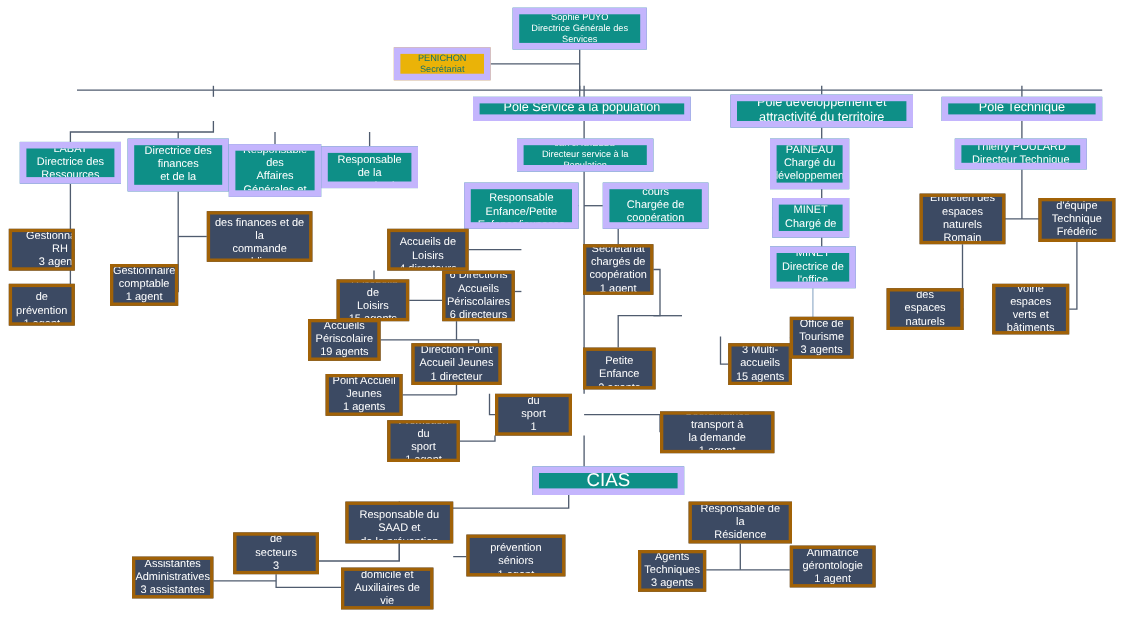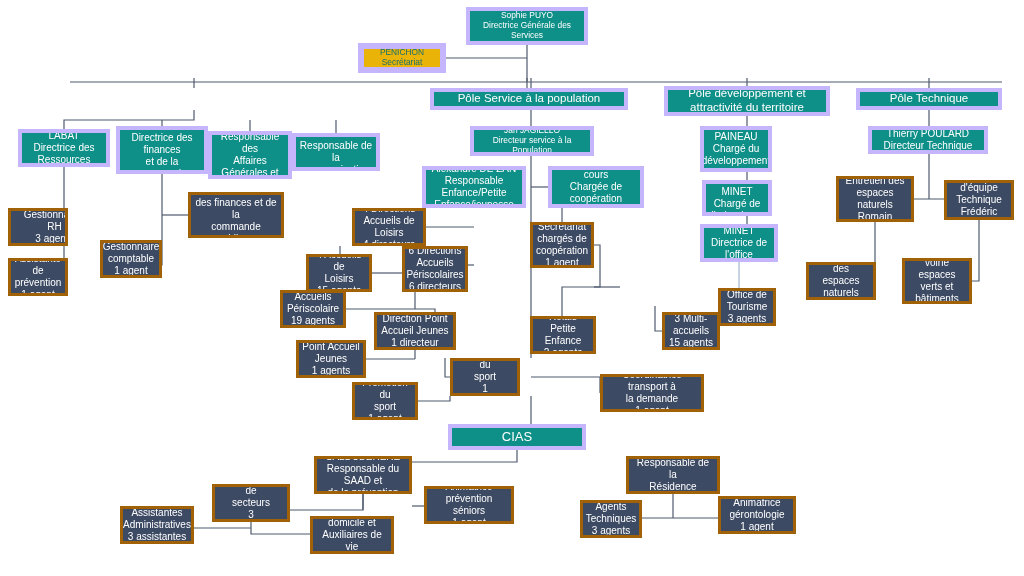--- a/index.html
+++ b/index.html
@@ -18,38 +18,38 @@
     display:flex;align-items:center;justify-content:center;
     text-align:center;
     line-height:1.18;
     white-space:pre-line;
     overflow:hidden;
   }
   
   .n-teal{
     background:#0e8f87;
     color:#ffffff;
-    border:4px solid #c4b5fd;
+    border:6px solid #c4b5fd;
   }
   
   .n-white{
     background:#eab308;
     color:#15706c;
     border:6px solid #c4b5fd;
   }
   
   .n-navy{
     background:#3c4a63;
     color:#ffffff;
     border:3px solid #a16207;
   }
   .sz-s{font-size:10px;}
   .sz-m{font-size:8.4px;}
   .sz-l{font-size:11.5px;}
-  .sz-xl{font-size:13px;}
+  .sz-xl{font-size:17px;margin-left:36px;}
   .pad{padding:2px 3px;}
 </style>
 </head>
 <body>
 
 <div id="chart">
   <svg id="wires" viewBox="0 0 1024 576">
       <path d="M527,45 L527,88" fill="none" stroke="#4f5b6e" stroke-width="1.2"></path>
       <path d="M446,58 L527,58" fill="none" stroke="#4f5b6e" stroke-width="1.2"></path>
       <path d="M527,78 L527,82" fill="none" stroke="#4f5b6e" stroke-width="1.2"></path>

